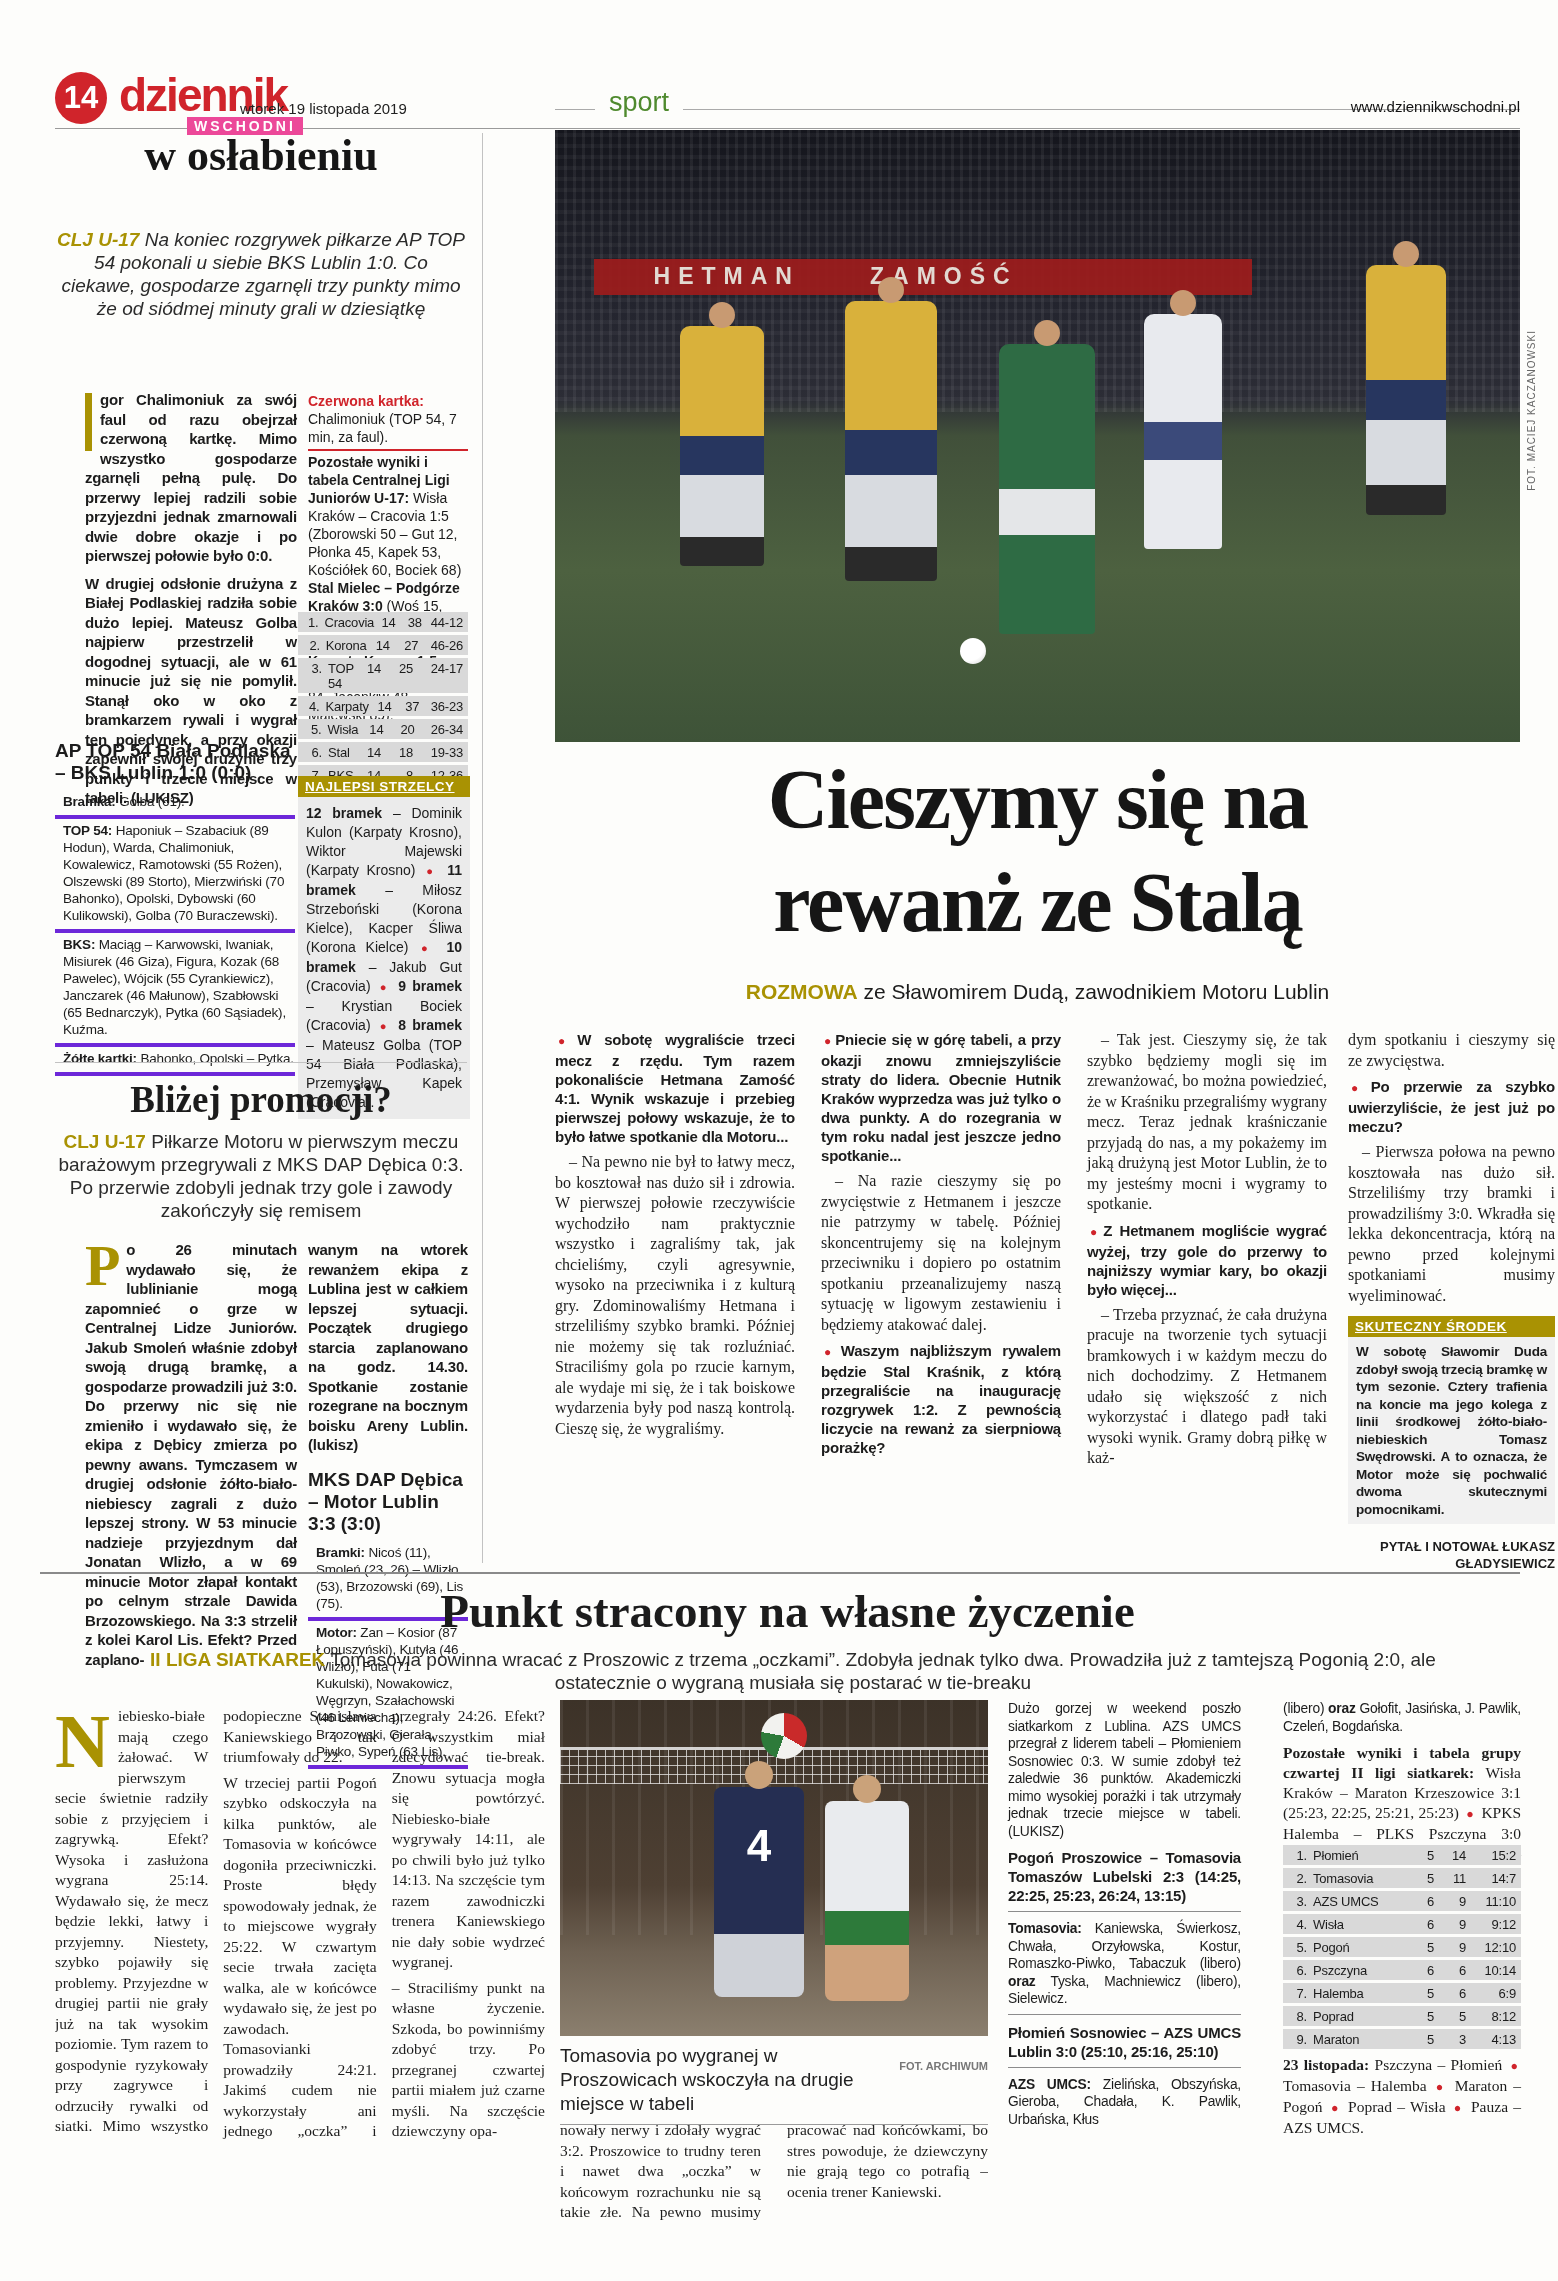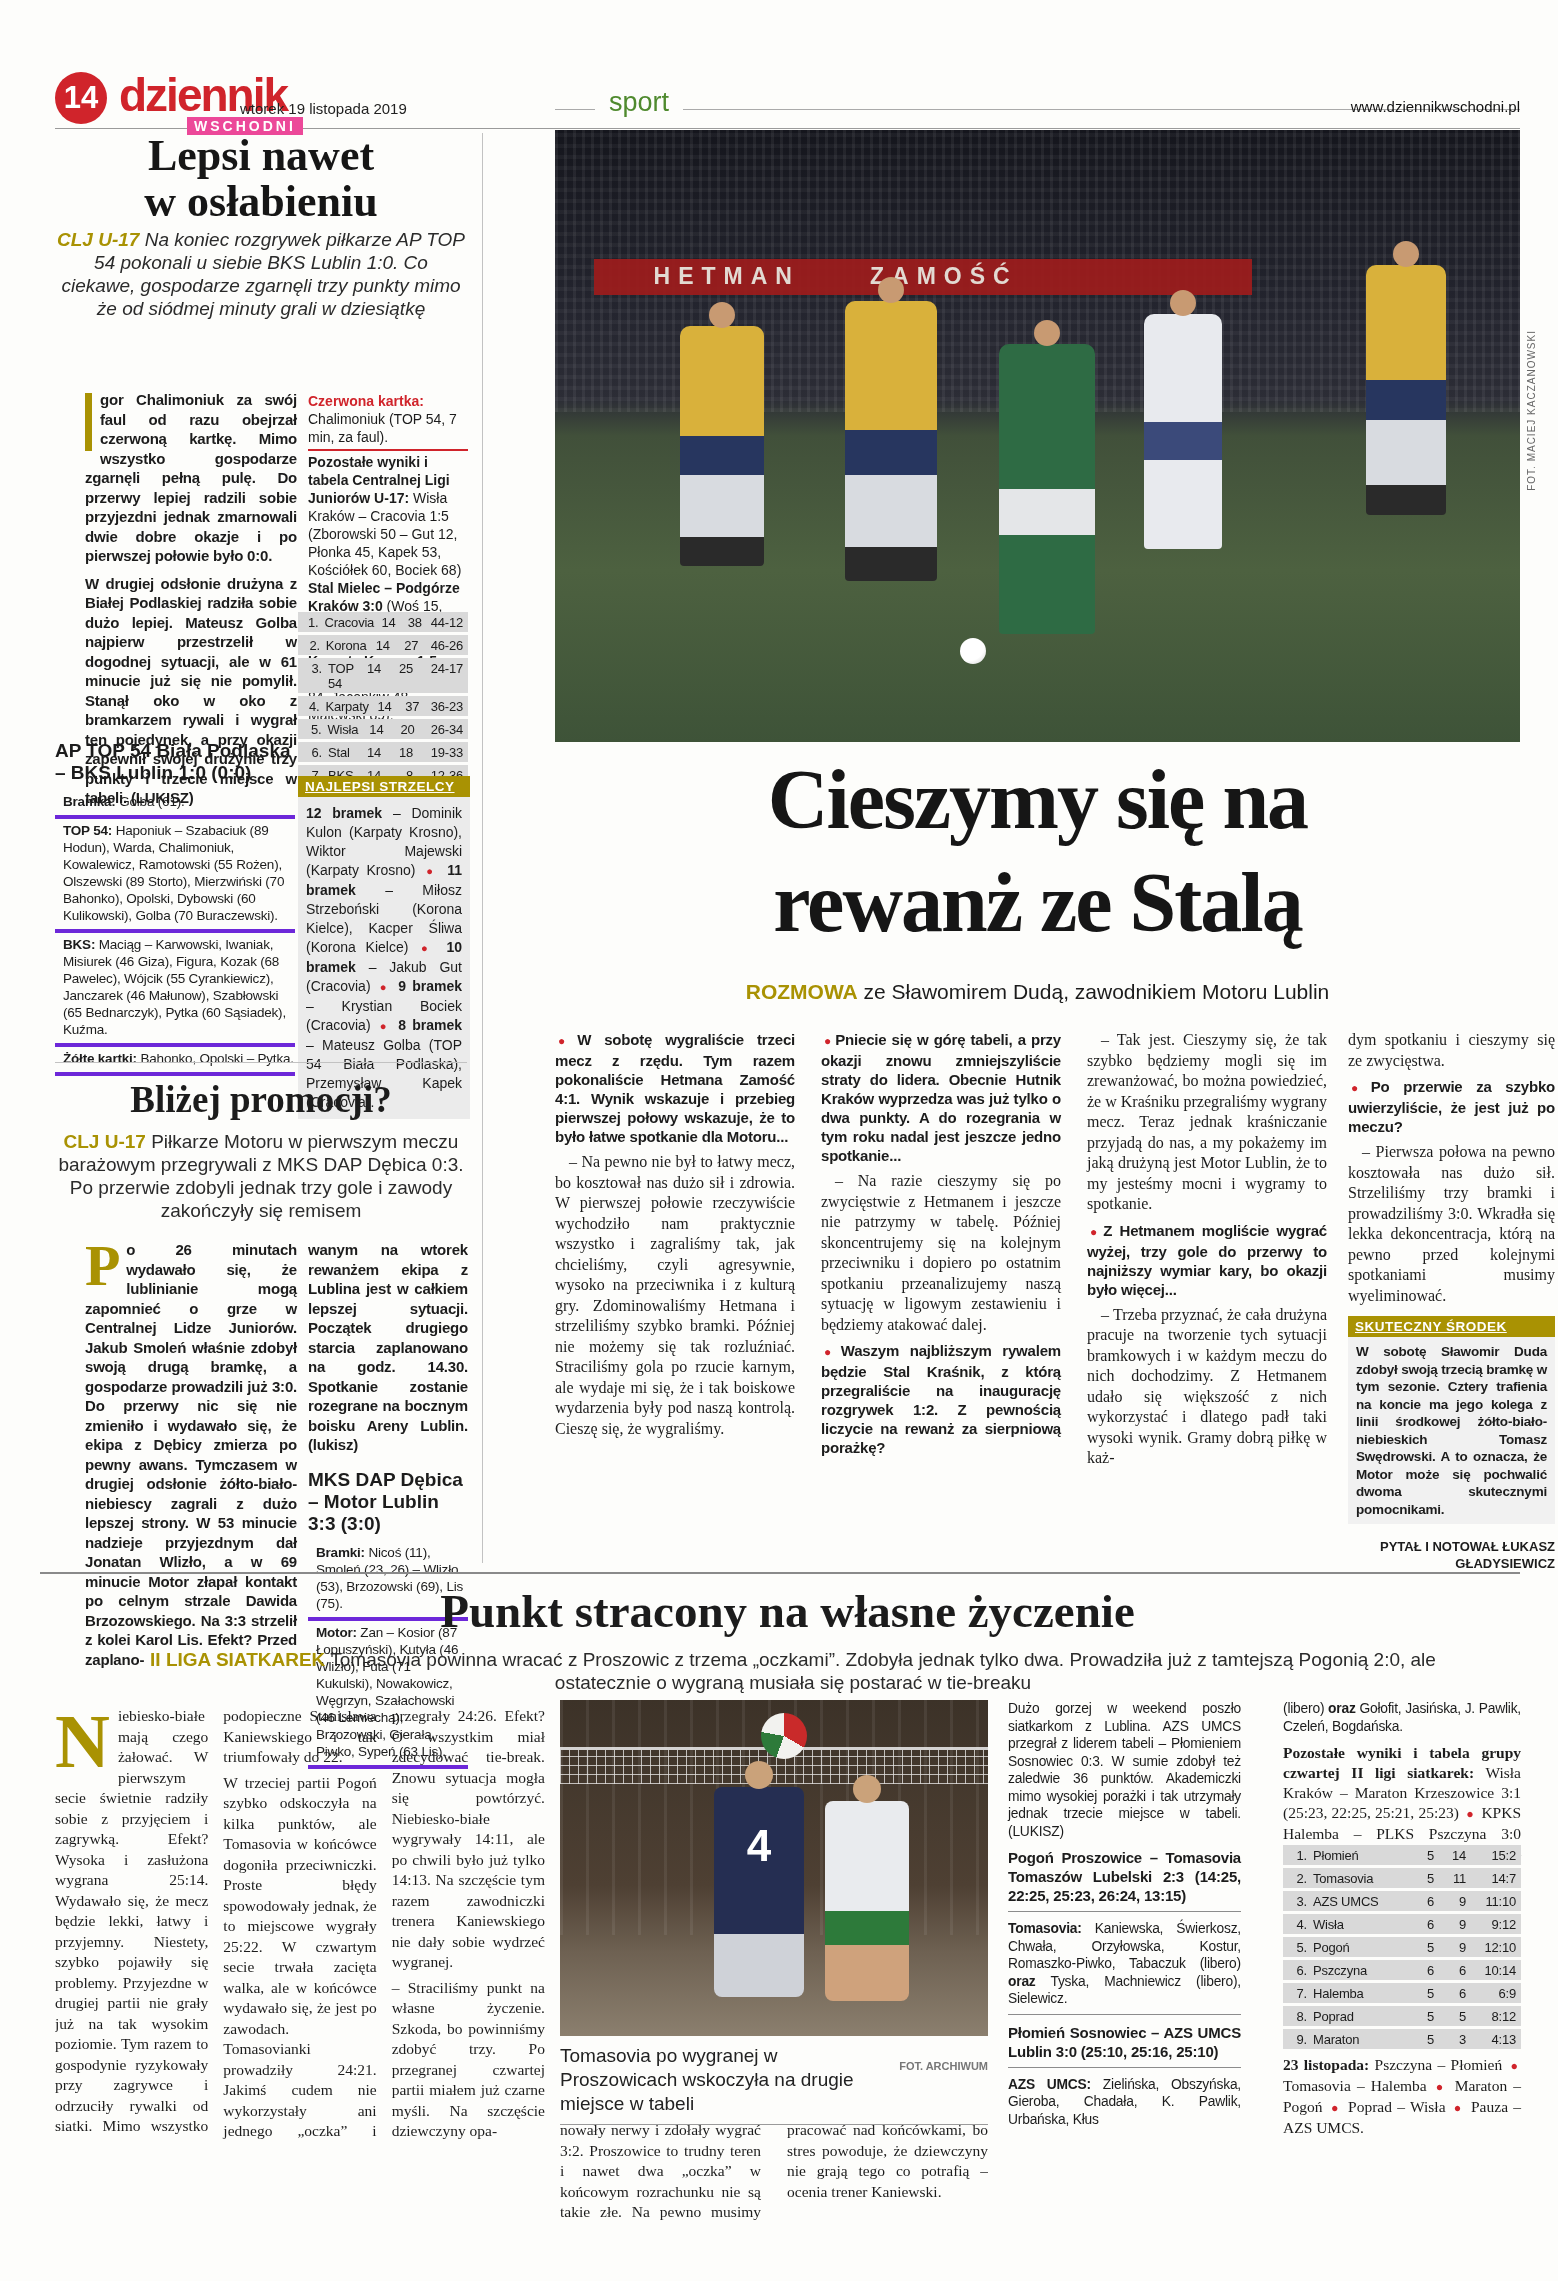--- a/index.html
+++ b/index.html
@@ -167,21 +167,20 @@
     <div id="logo-sub">WSCHODNI</div>
     <div id="hdr-date">wtorek 19 listopada 2019</div>
     <div id="sport-rule"></div>
     <div id="sport">sport</div>
     <div id="hdr-web">www.dziennikwschodni.pl</div>
   </div>
 
   <div class="abs vrule" style="left:482px;top:133px;height:1430px;"></div>
 
   <div id="a1-head" class="abs serif">
-    <div>Lepsi nawet</div>
     <div>w osłabieniu</div>
   </div>
   <div id="a1-lead" class="abs lead">
     <span class="tag">CLJ U-17</span>
     <span>Na koniec rozgrywek piłkarze AP TOP 54 pokonali u siebie BKS Lublin 1:0. Co ciekawe, gospodarze zgarnęli trzy punkty mimo że od siódmej minuty grali w dziesiątkę</span>
   </div>
 
   <div id="a1-colL" class="abs newsbody">
     <p class="just">
       <span class="dropbar"></span>

